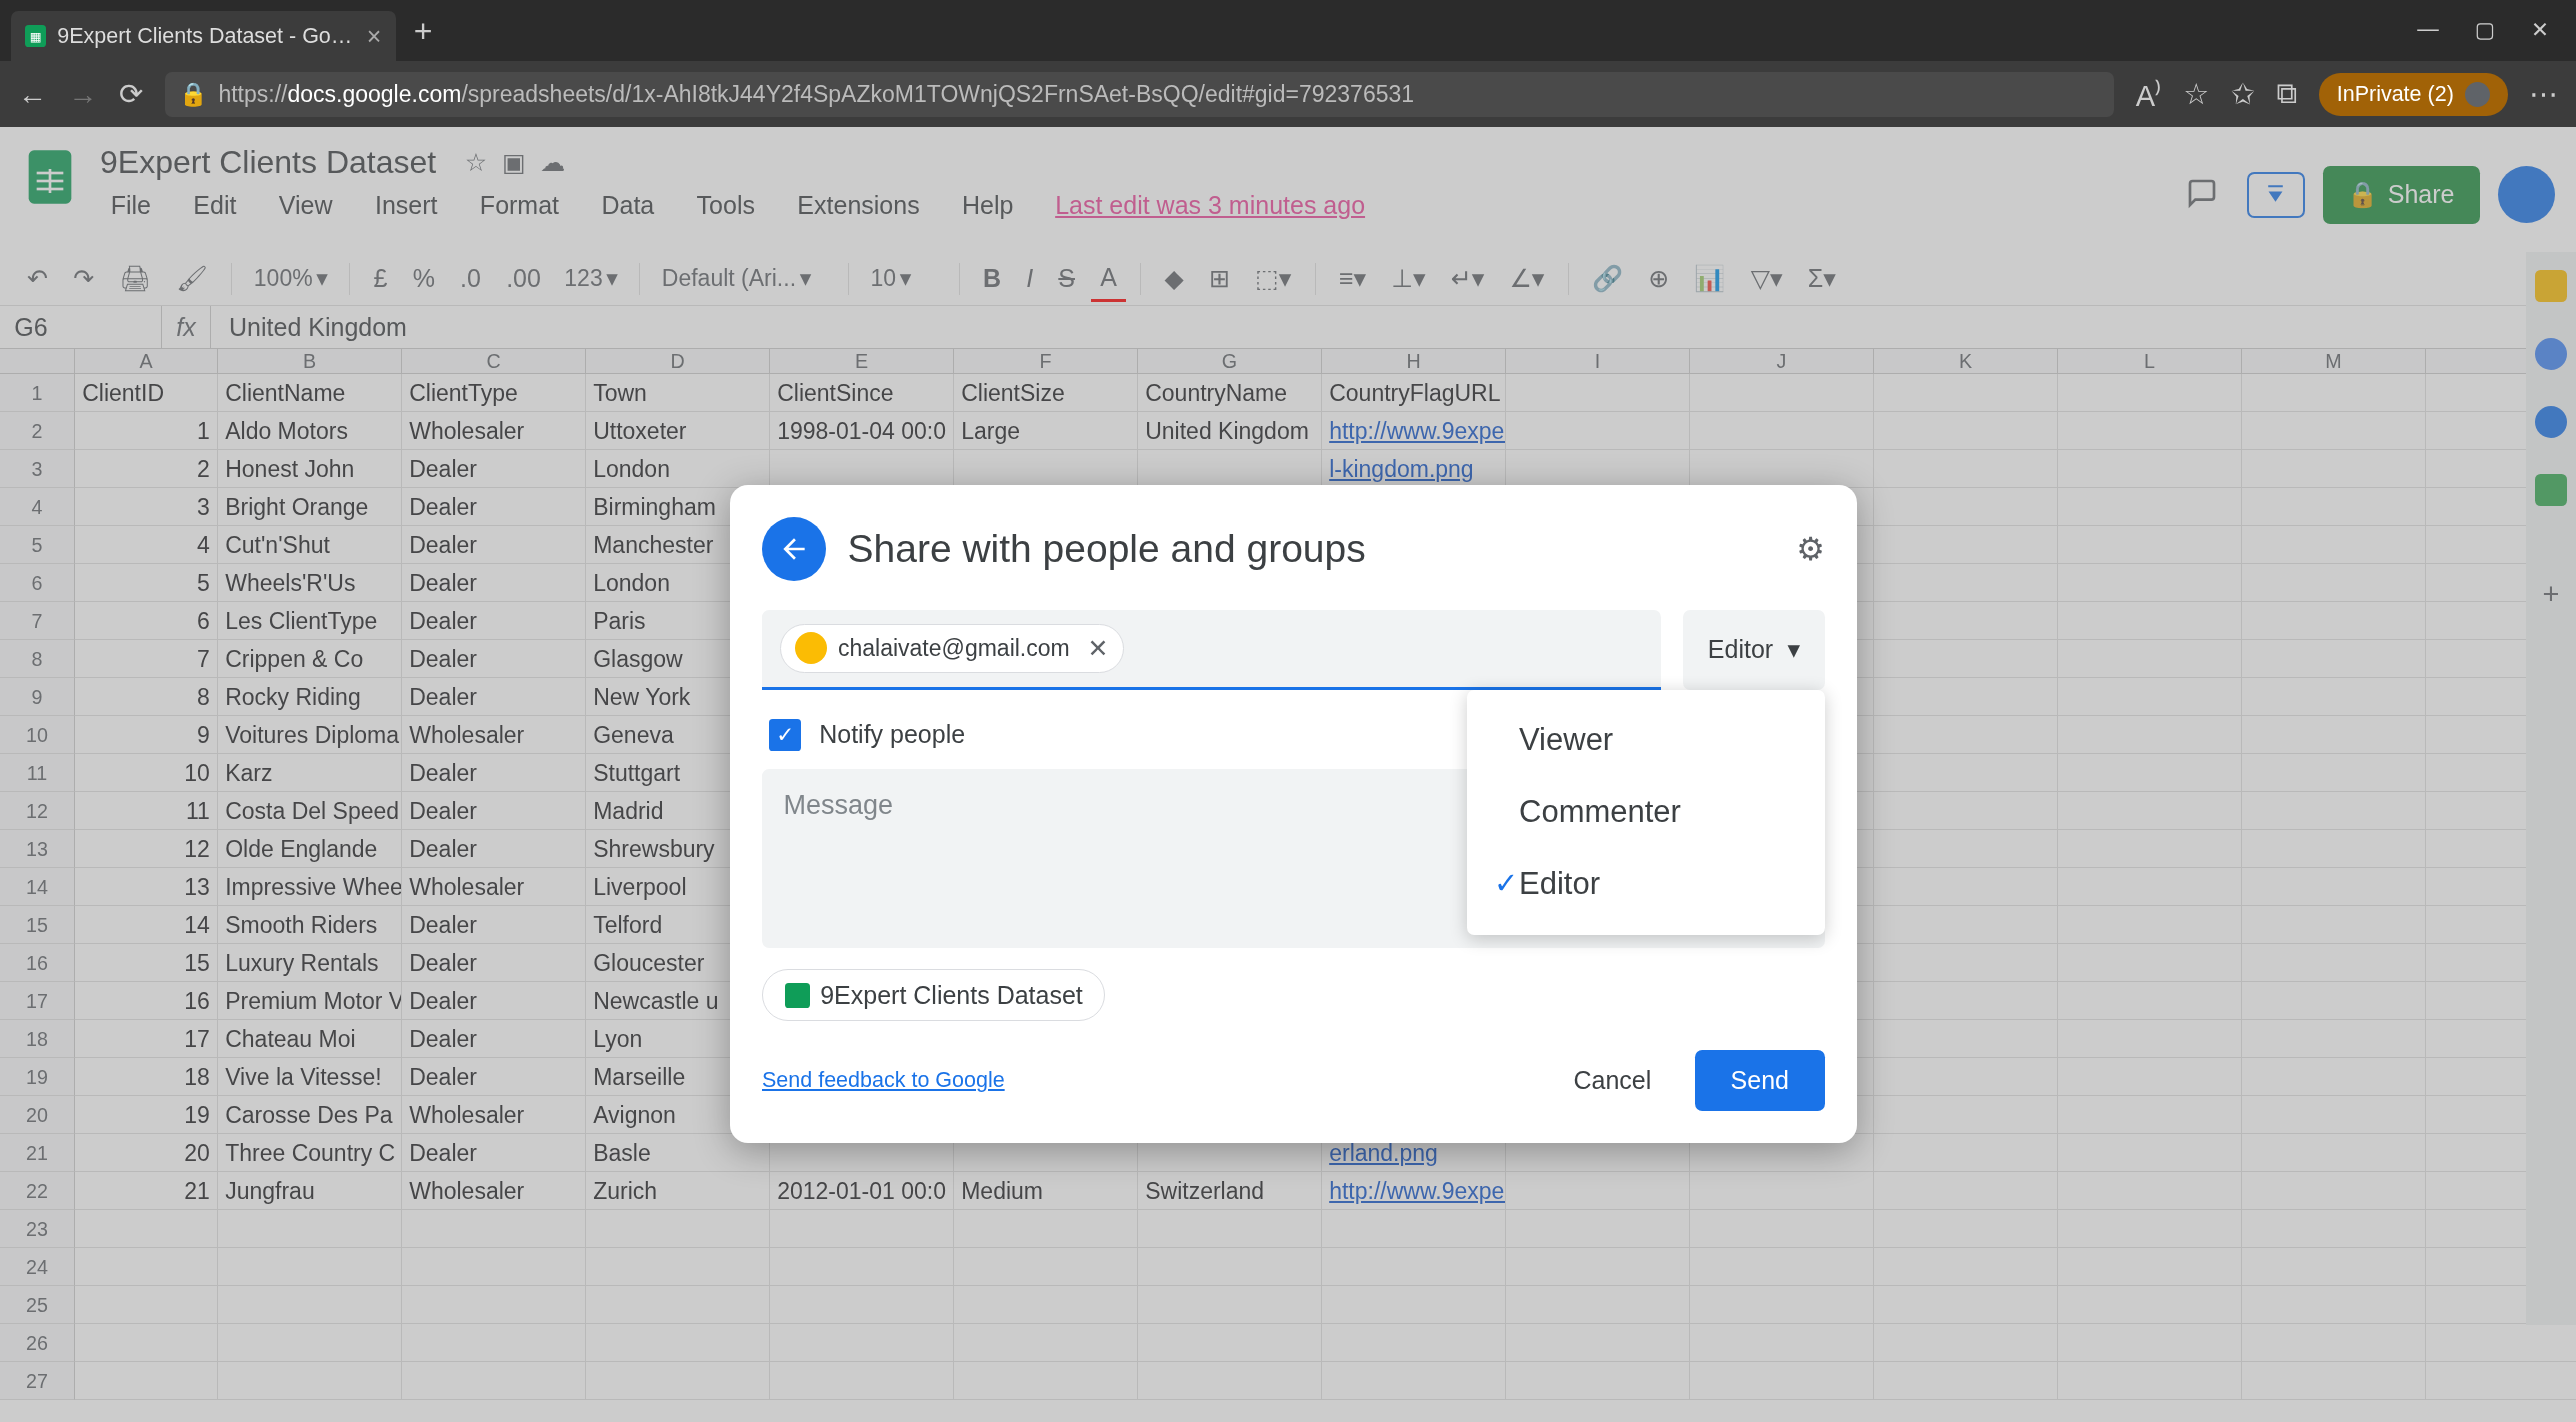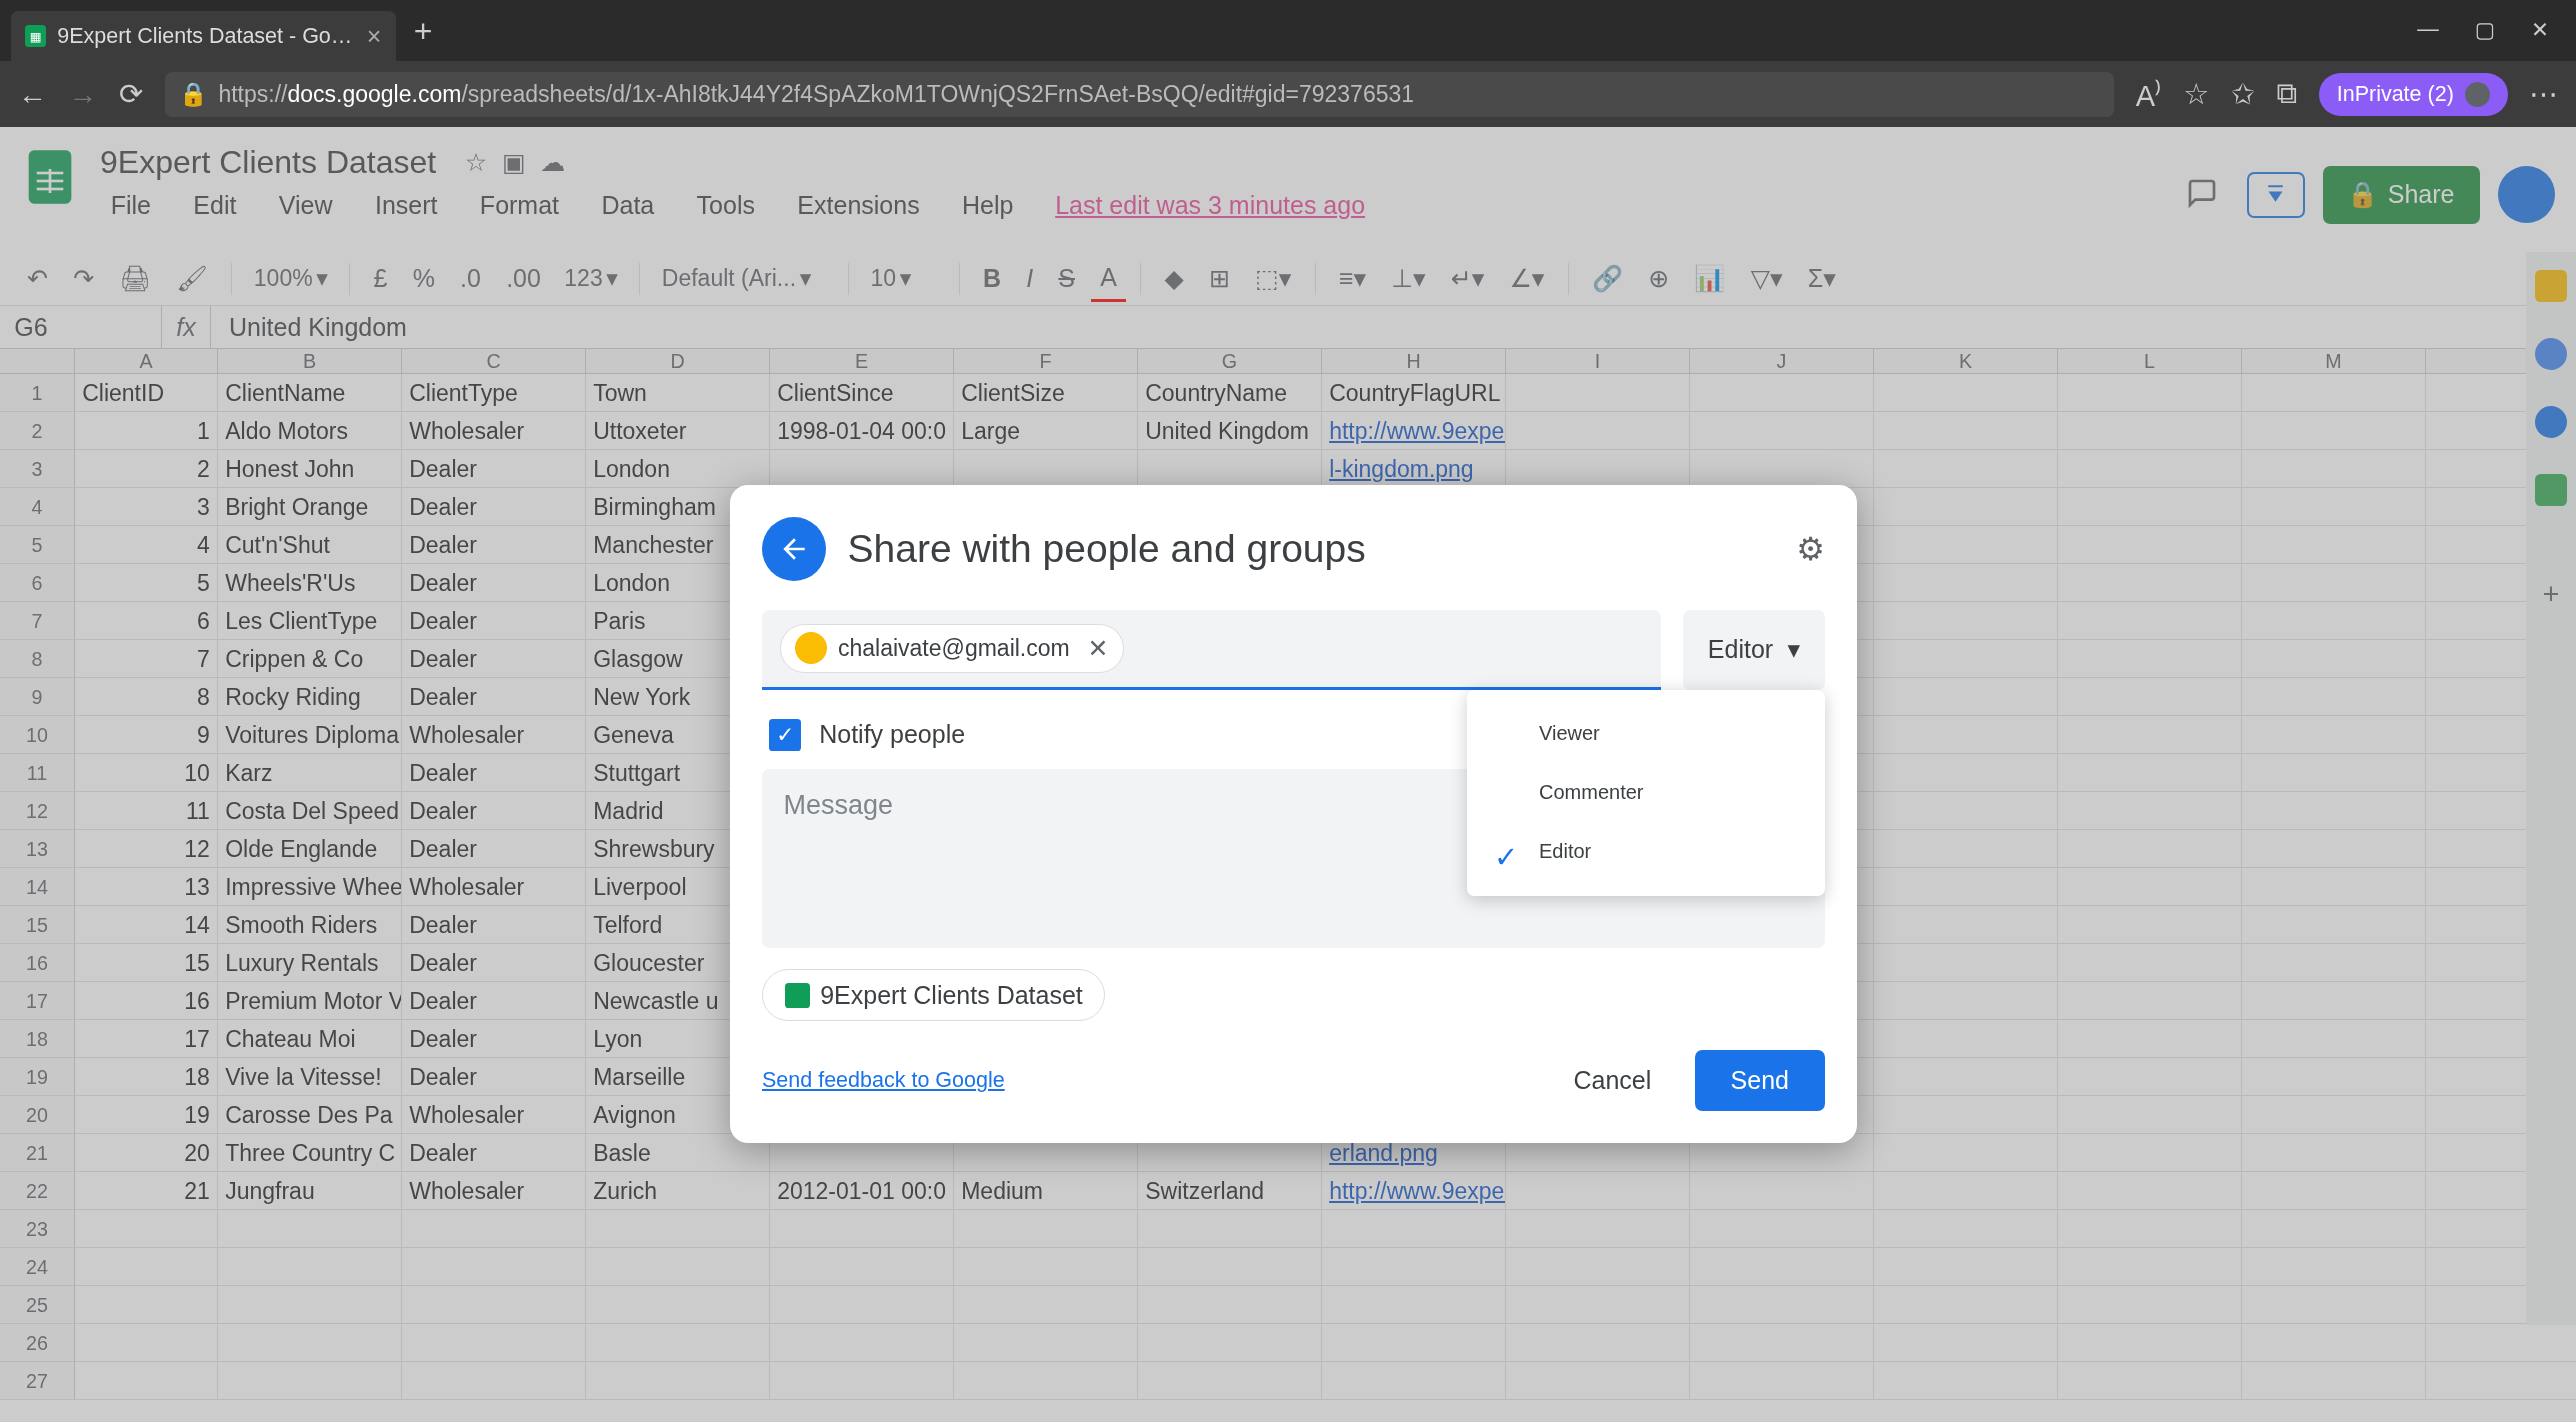--- a/index.html
+++ b/index.html
@@ -13,21 +13,21 @@
 .tab-close { color: #aaa; font-size: 25px; cursor: pointer; }
 .new-tab { color: #ccc; font-size: 32px; margin-left: 18px; margin-bottom: 10.7px; cursor: pointer; }
 .win-controls { margin-left: auto; display: flex; gap: 36px; padding-right: 27px; margin-bottom: 18px; }
 .win-controls span { color: #ccc; font-size: 21.5px; cursor: pointer; }
 
 .url-bar { background: #3c3c3c; height: 66px; display: flex; align-items: center; padding: 0 18px; gap: 21.5px; }
 .nav-btn { color: #ccc; font-size: 29px; cursor: pointer; }
 .url-box { background: #4a4a4a; height: 45px; border-radius: 7.2px; flex: 1; display: flex; align-items: center; padding: 0 14.3px; gap: 10.7px; color: #bbb; font-size: 23px; }
 .url-box .host { color: #fff; }
 .url-icons { display: flex; gap: 21.5px; align-items: center; }
-.inprivate { background: #8b5cf6; border-radius: 36px; padding: 9px 18px; display: flex; align-items: center; gap: 10.7px; color: white; font-size: 21.5px; }
+.inprivate { background: #a16207; border-radius: 36px; padding: 9px 18px; display: flex; align-items: center; gap: 10.7px; color: white; font-size: 21.5px; }
 
 
 .sheets-hdr { height: 125px; padding: 10.7px 21.5px 0 18px; display: flex; gap: 18px; }
 .sheets-logo { width: 64px; height: 64px; margin-top: 7.2px; }
 .sheets-title-area { flex: 1; }
 .title-row { display: flex; align-items: center; gap: 18px; height: 50px; }
 .doc-title { font-size: 32px; color: #3c4043; }
 .title-icons span { color: #5f6368; font-size: 25px; margin-left: 10.7px; cursor: pointer; }
 .menu-row { display: flex; gap: 21px; height: 36px; align-items: center; }
 .menu-item { font-size: 25px; color: #3c4043; padding: 3.6px 10.7px; cursor: pointer; }
@@ -71,21 +71,21 @@
 .modal-title { font-size: 39px; color: #3c4043; flex: 1; }
 .gear-icon { font-size: 32px; color: #5f6368; cursor: pointer; }
 .input-row { display: flex; gap: 21.5px; margin-bottom: 18px; }
 .chip-input { flex: 1; background: #f1f3f4; border-bottom: 3.6px solid #1a73e8; padding: 14.3px 18px; border-radius: 7.2px 7.2px 0 0; }
 .chip { display: inline-flex; align-items: center; gap: 10.7px; background: white; border: 0.9px solid #dadce0; border-radius: 36px; padding: 7.2px 14.3px; }
 .chip-avatar { width: 32px; height: 32px; border-radius: 50%; background: #fbbc04; }
 .chip-text { font-size: 23px; color: #3c4043; }
 .chip-x { color: #5f6368; font-size: 25px; cursor: pointer; margin-left: 7.2px; }
 .role-dd { background: #f1f3f4; padding: 19.7px 25px; border-radius: 7.2px; display: flex; align-items: center; gap: 14.3px; font-size: 25px; color: #3c4043; cursor: pointer; position: relative; }
 .dropdown-menu { position: absolute; top: 100%; right: 0; background: white; box-shadow: 0 3.6px 18px rgba(0,0,0,0.2); border-radius: 7.2px; padding: 14.3px 0; width: 358px; z-index: 10; }
-.dd-item { padding: 18px 36px 18px 72px; font-size: 20px; color: #3c4043; cursor: pointer; position: relative; }
+.dd-item { padding: 18px 36px 18px 52px; font-size: 31px; color: #3c4043; cursor: pointer; position: relative; }
 .dd-item.selected::before { content: "✓"; position: absolute; left: 27px; color: #1a73e8; font-size: 29px; }
 .notify-row { display: flex; align-items: center; gap: 18px; margin-bottom: 7.2px; padding: 10.7px 7.2px; }
 .checkbox { width: 32px; height: 32px; background: #1a73e8; border-radius: 3.6px; display: flex; align-items: center; justify-content: center; color: white; font-size: 21.5px; cursor: pointer; }
 .notify-text { font-size: 25px; color: #3c4043; }
 .msg-box { background: #f1f3f4; border-radius: 7.2px; padding: 21.5px; height: 179px; font-size: 27px; color: #80868b; margin-bottom: 21.5px; }
 .file-chip { display: inline-flex; align-items: center; gap: 10.7px; border: 0.9px solid #dadce0; border-radius: 36px; padding: 10.7px 21.5px; }
 .sheets-mini { width: 25px; height: 25px; background: #0f9d58; border-radius: 3.6px; }
 .file-chip-text { font-size: 25px; color: #3c4043; }
 .modal-footer { display: flex; align-items: center; margin-top: 29px; }
 .feedback-lnk { color: #1a73e8; font-size: 21.5px; text-decoration: underline; cursor: pointer; }

